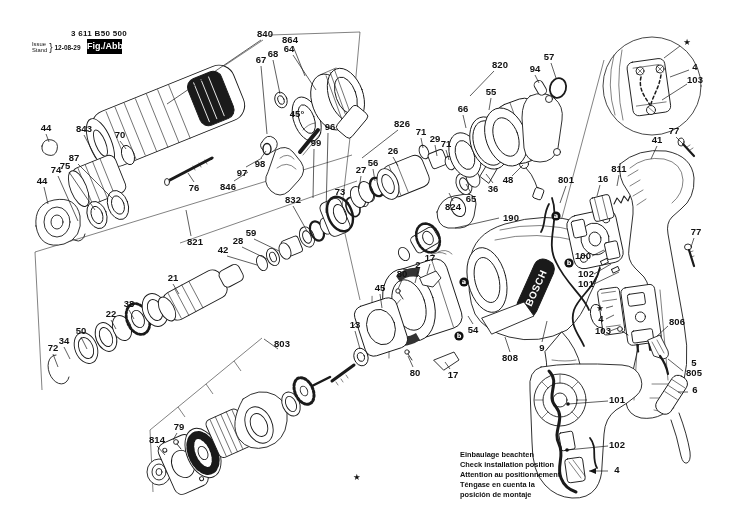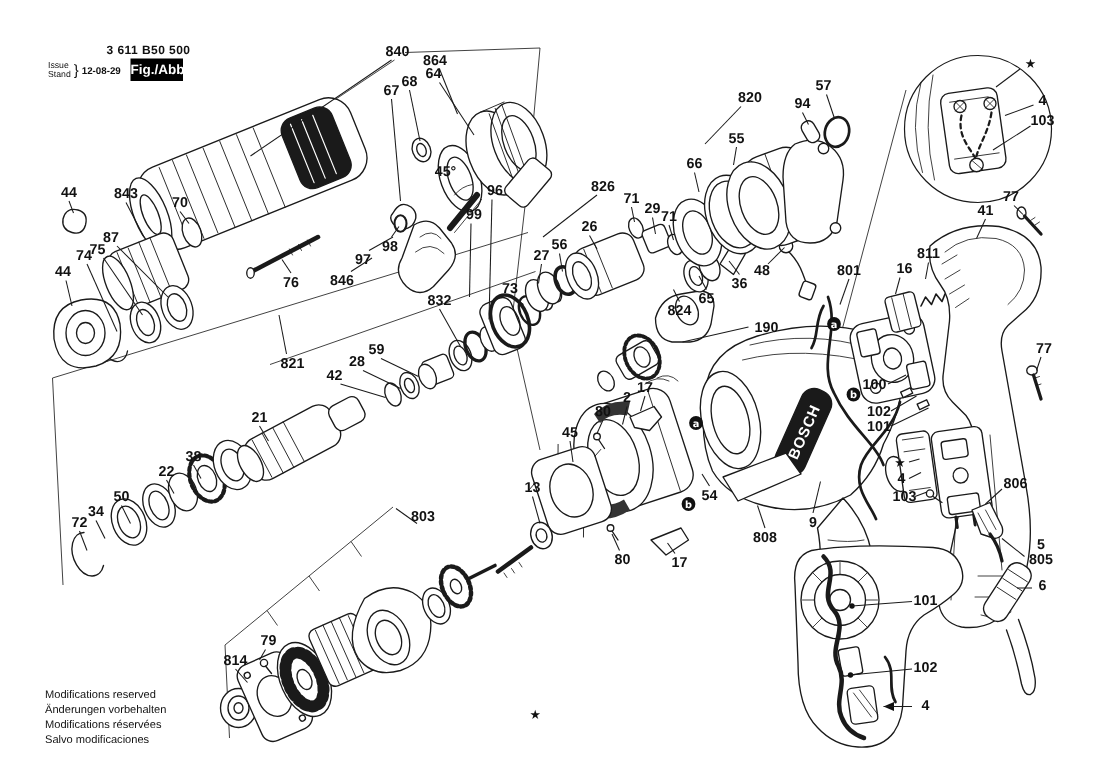--- a/index.html
+++ b/index.html
@@ -560,23 +560,24 @@
 <div class="ovl" id="issue-block">
   <div class="issue-col">
     <span>Issue</span>
     <span>Stand</span>
   </div>
   <span class="brace">}</span>
   <span class="idate">12-08-29</span>
 </div>
 <div class="ovl" id="fig-box">Fig./Abb. 1</div>
 
-<div class="ovl" id="mods-note">
-  <div>Modifications reserved</div>
-  <div>Änderungen vorbehalten</div>
-  <div>Modifications réservées</div>
-  <div>Salvo modificaciones</div>
-</div>
 <div class="ovl" id="loctite-note">
   <span class="star-glyph">★</span>
 </div>
-
+<div class="ovl" id="install-note">
+  <div>Einbaulage beachten</div>
+  <div>Check installation position</div>
+  <div>Attention au positionnement</div>
+  <div>Téngase en cuenta la</div>
+  <div>posición de montaje</div>
 </div>
 
+</div>
+
 </body></html>

